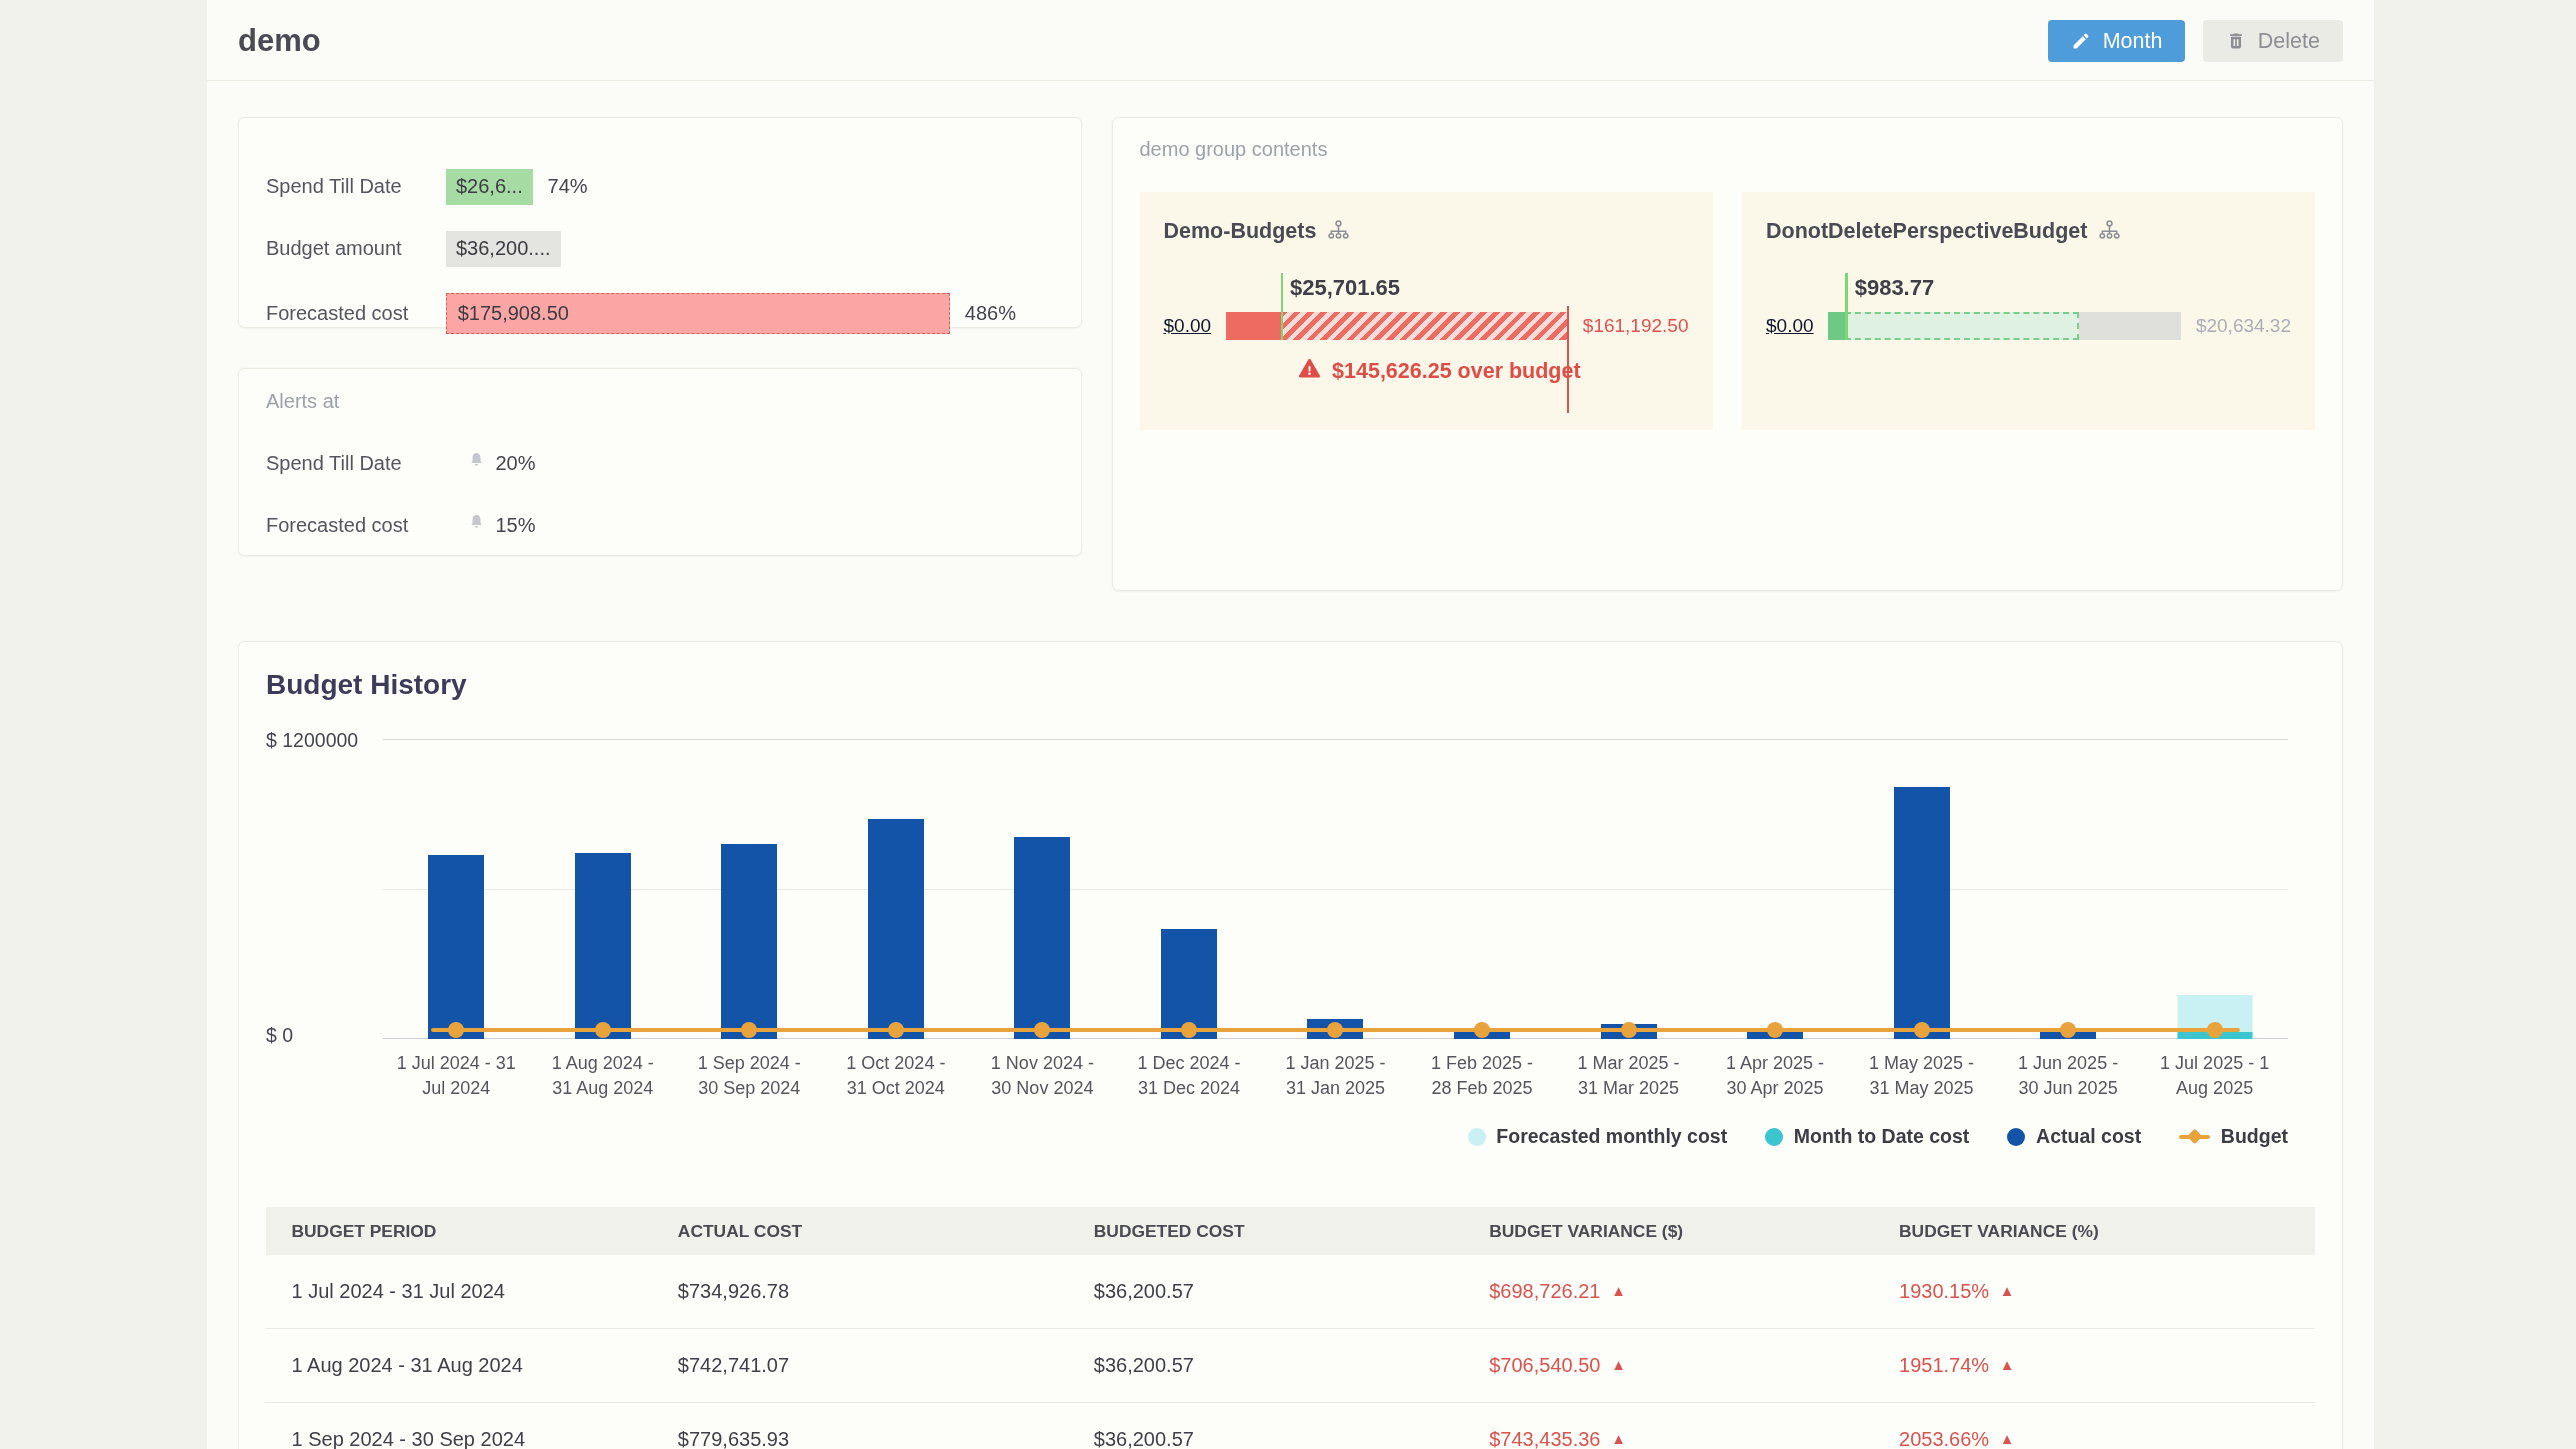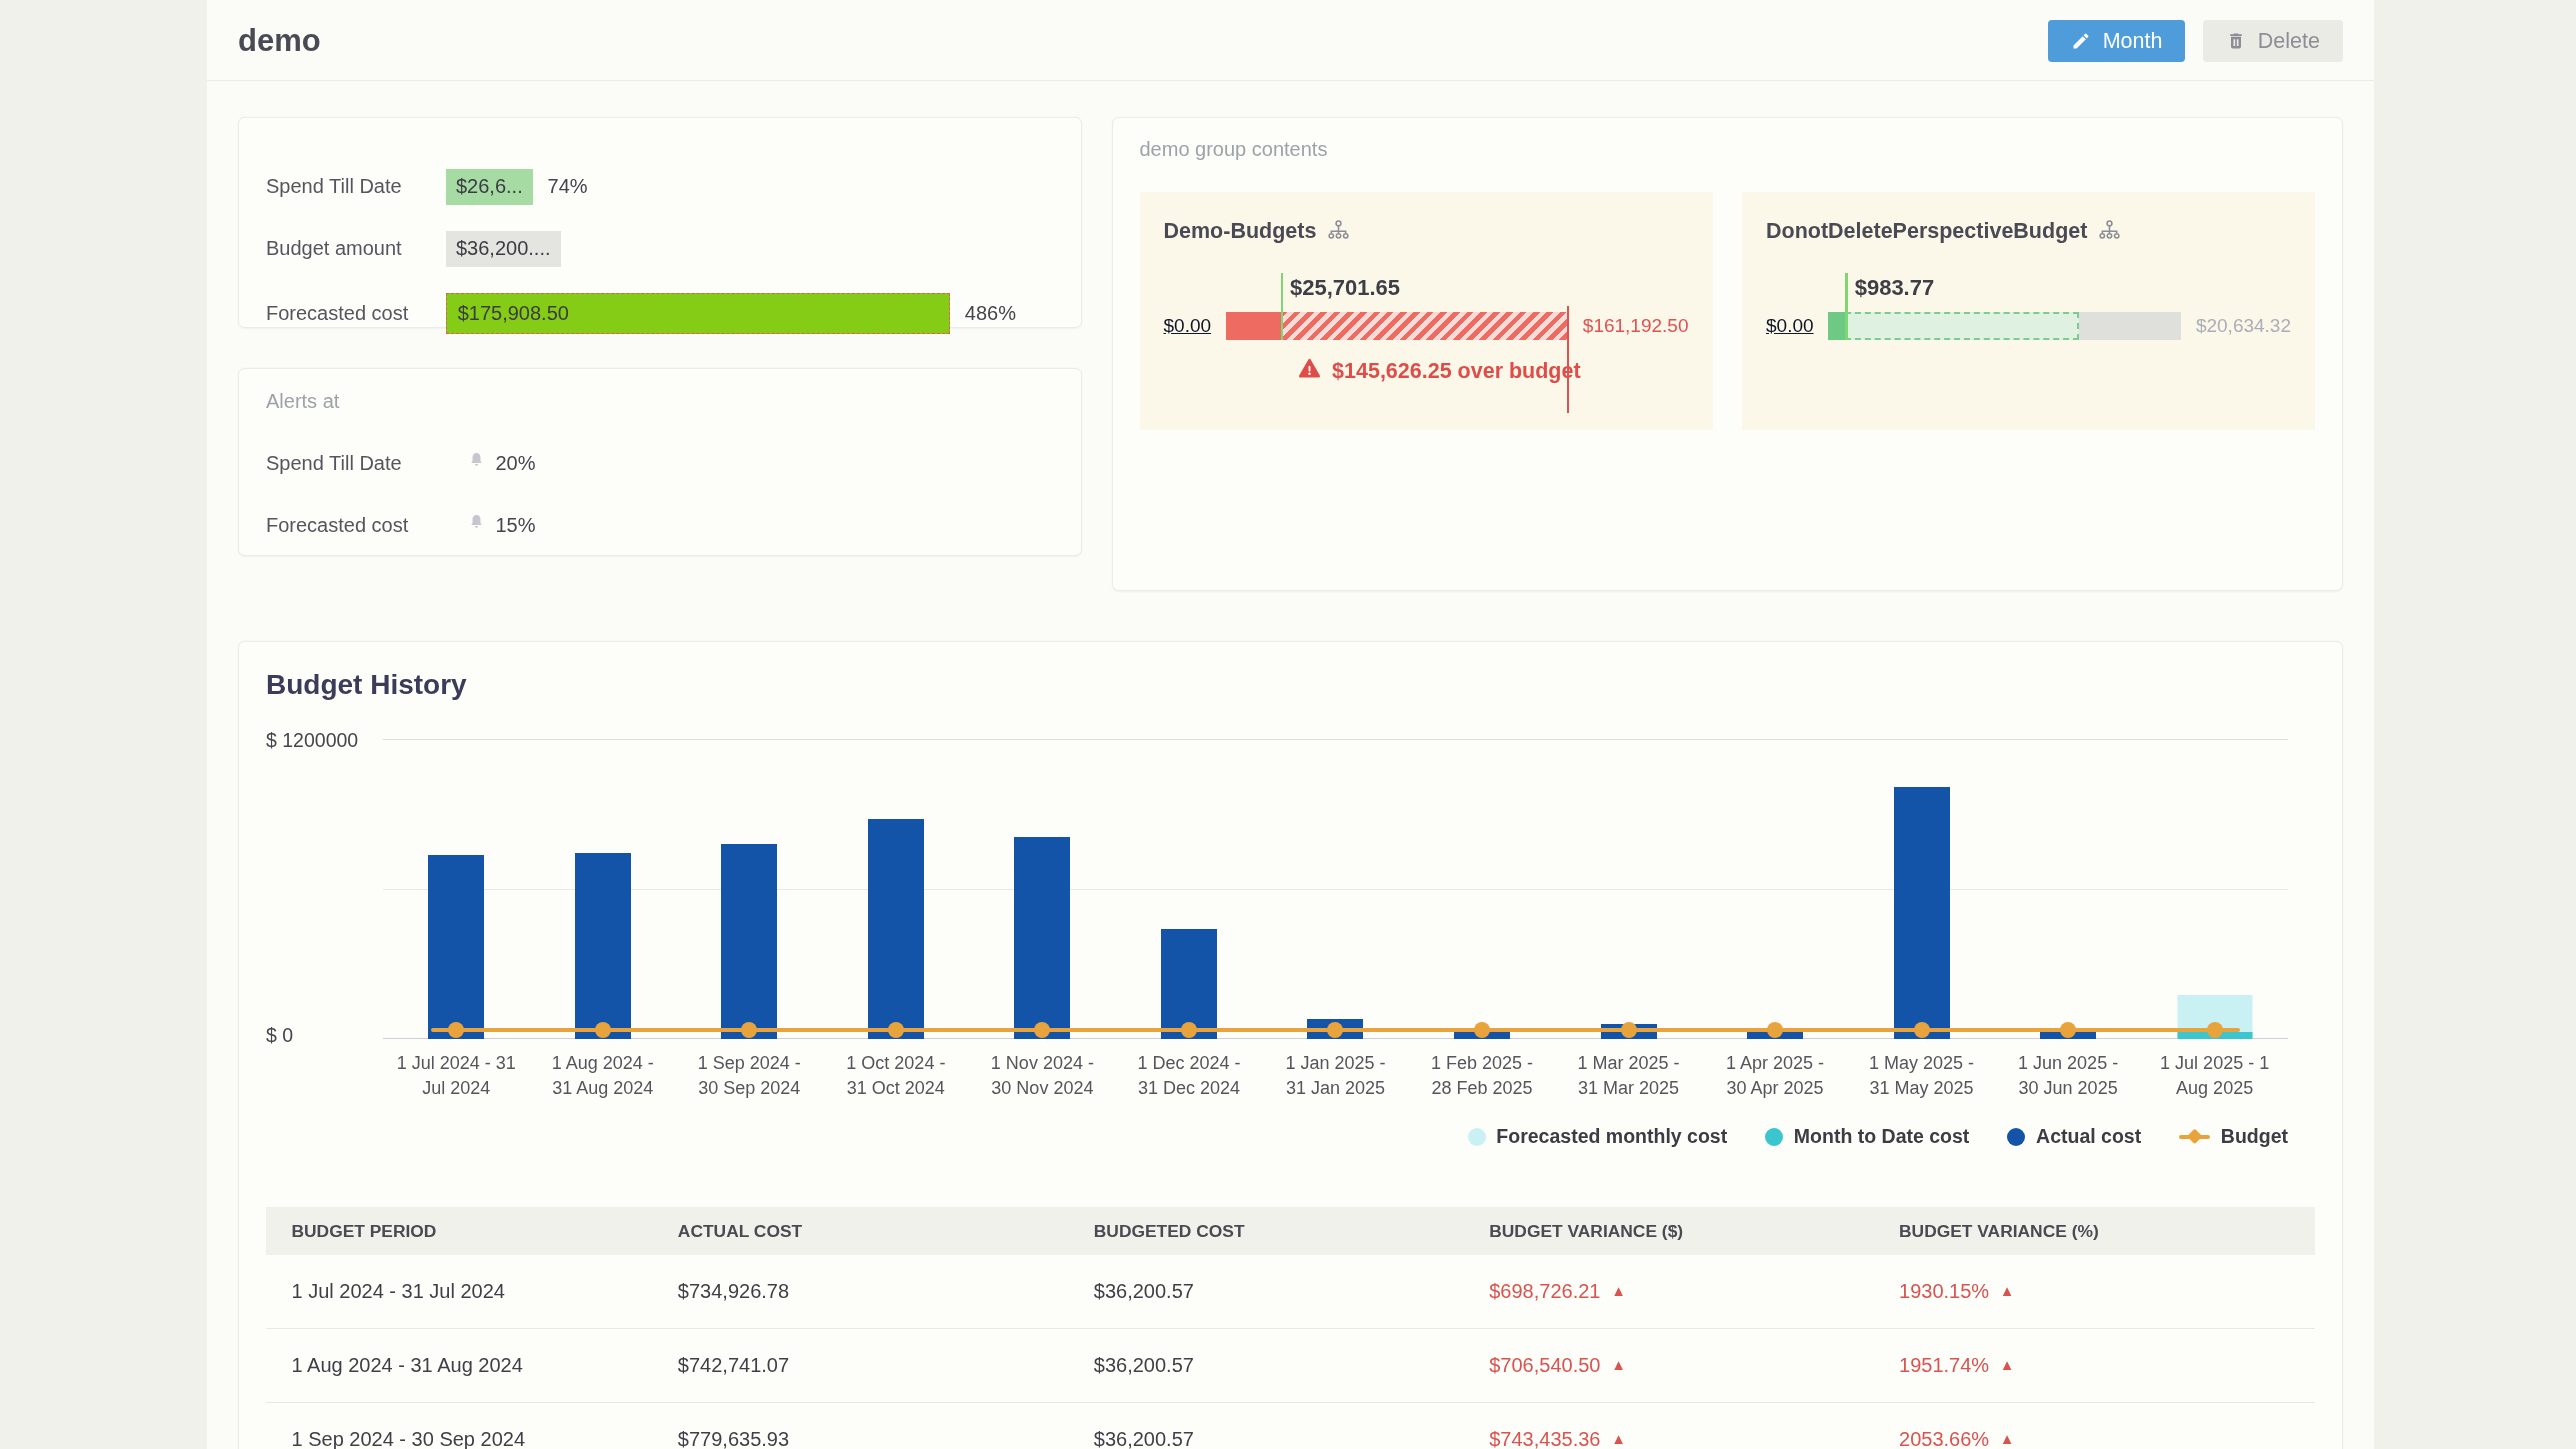--- a/index.html
+++ b/index.html
@@ -33,21 +33,21 @@
   .days-left{color:#55555E;}
 
   .budget-period-card{padding:21.5px 27px 29.5px;height:211px;}
   .bp-row{display:flex;align-items:center;margin-top:25.5px;font-size:20px;color:#55555E;}
   .bp-row.first{margin-top:29.5px;}
   .bp-label{width:180px;flex-shrink:0;}
   .badge{padding:6.7px 10px;font-size:20px;color:#3C3C44;white-space:nowrap;}
   .badge-green{background:#A6DBA3;}
   .badge-gray{background:#E4E4E0;}
   .pct{margin-left:14.8px;color:#45454E;}
-  .forecast-box{width:504px;box-sizing:border-box;background:#84cc16;
+  .forecast-box{width:504px;box-sizing:border-box;background:#fca5a5;
     border:1.3px dashed #DB5F5B;padding:8px 10.7px;font-size:20px;color:#3C3C44;}
 
   .alerts-card{padding:21.5px 27px 40px;height:188px;}
   .alert-row{display:flex;align-items:center;margin-top:38px;font-size:20px;color:#55555E;}
   .alert-label{width:201px;flex-shrink:0;}
   .alert-value{margin-left:9.4px;color:#45454E;}
 
   
   .group-card{padding:20px 27px;height:474px;}
   .tiles{display:flex;gap:29.5px;margin-top:31px;}

